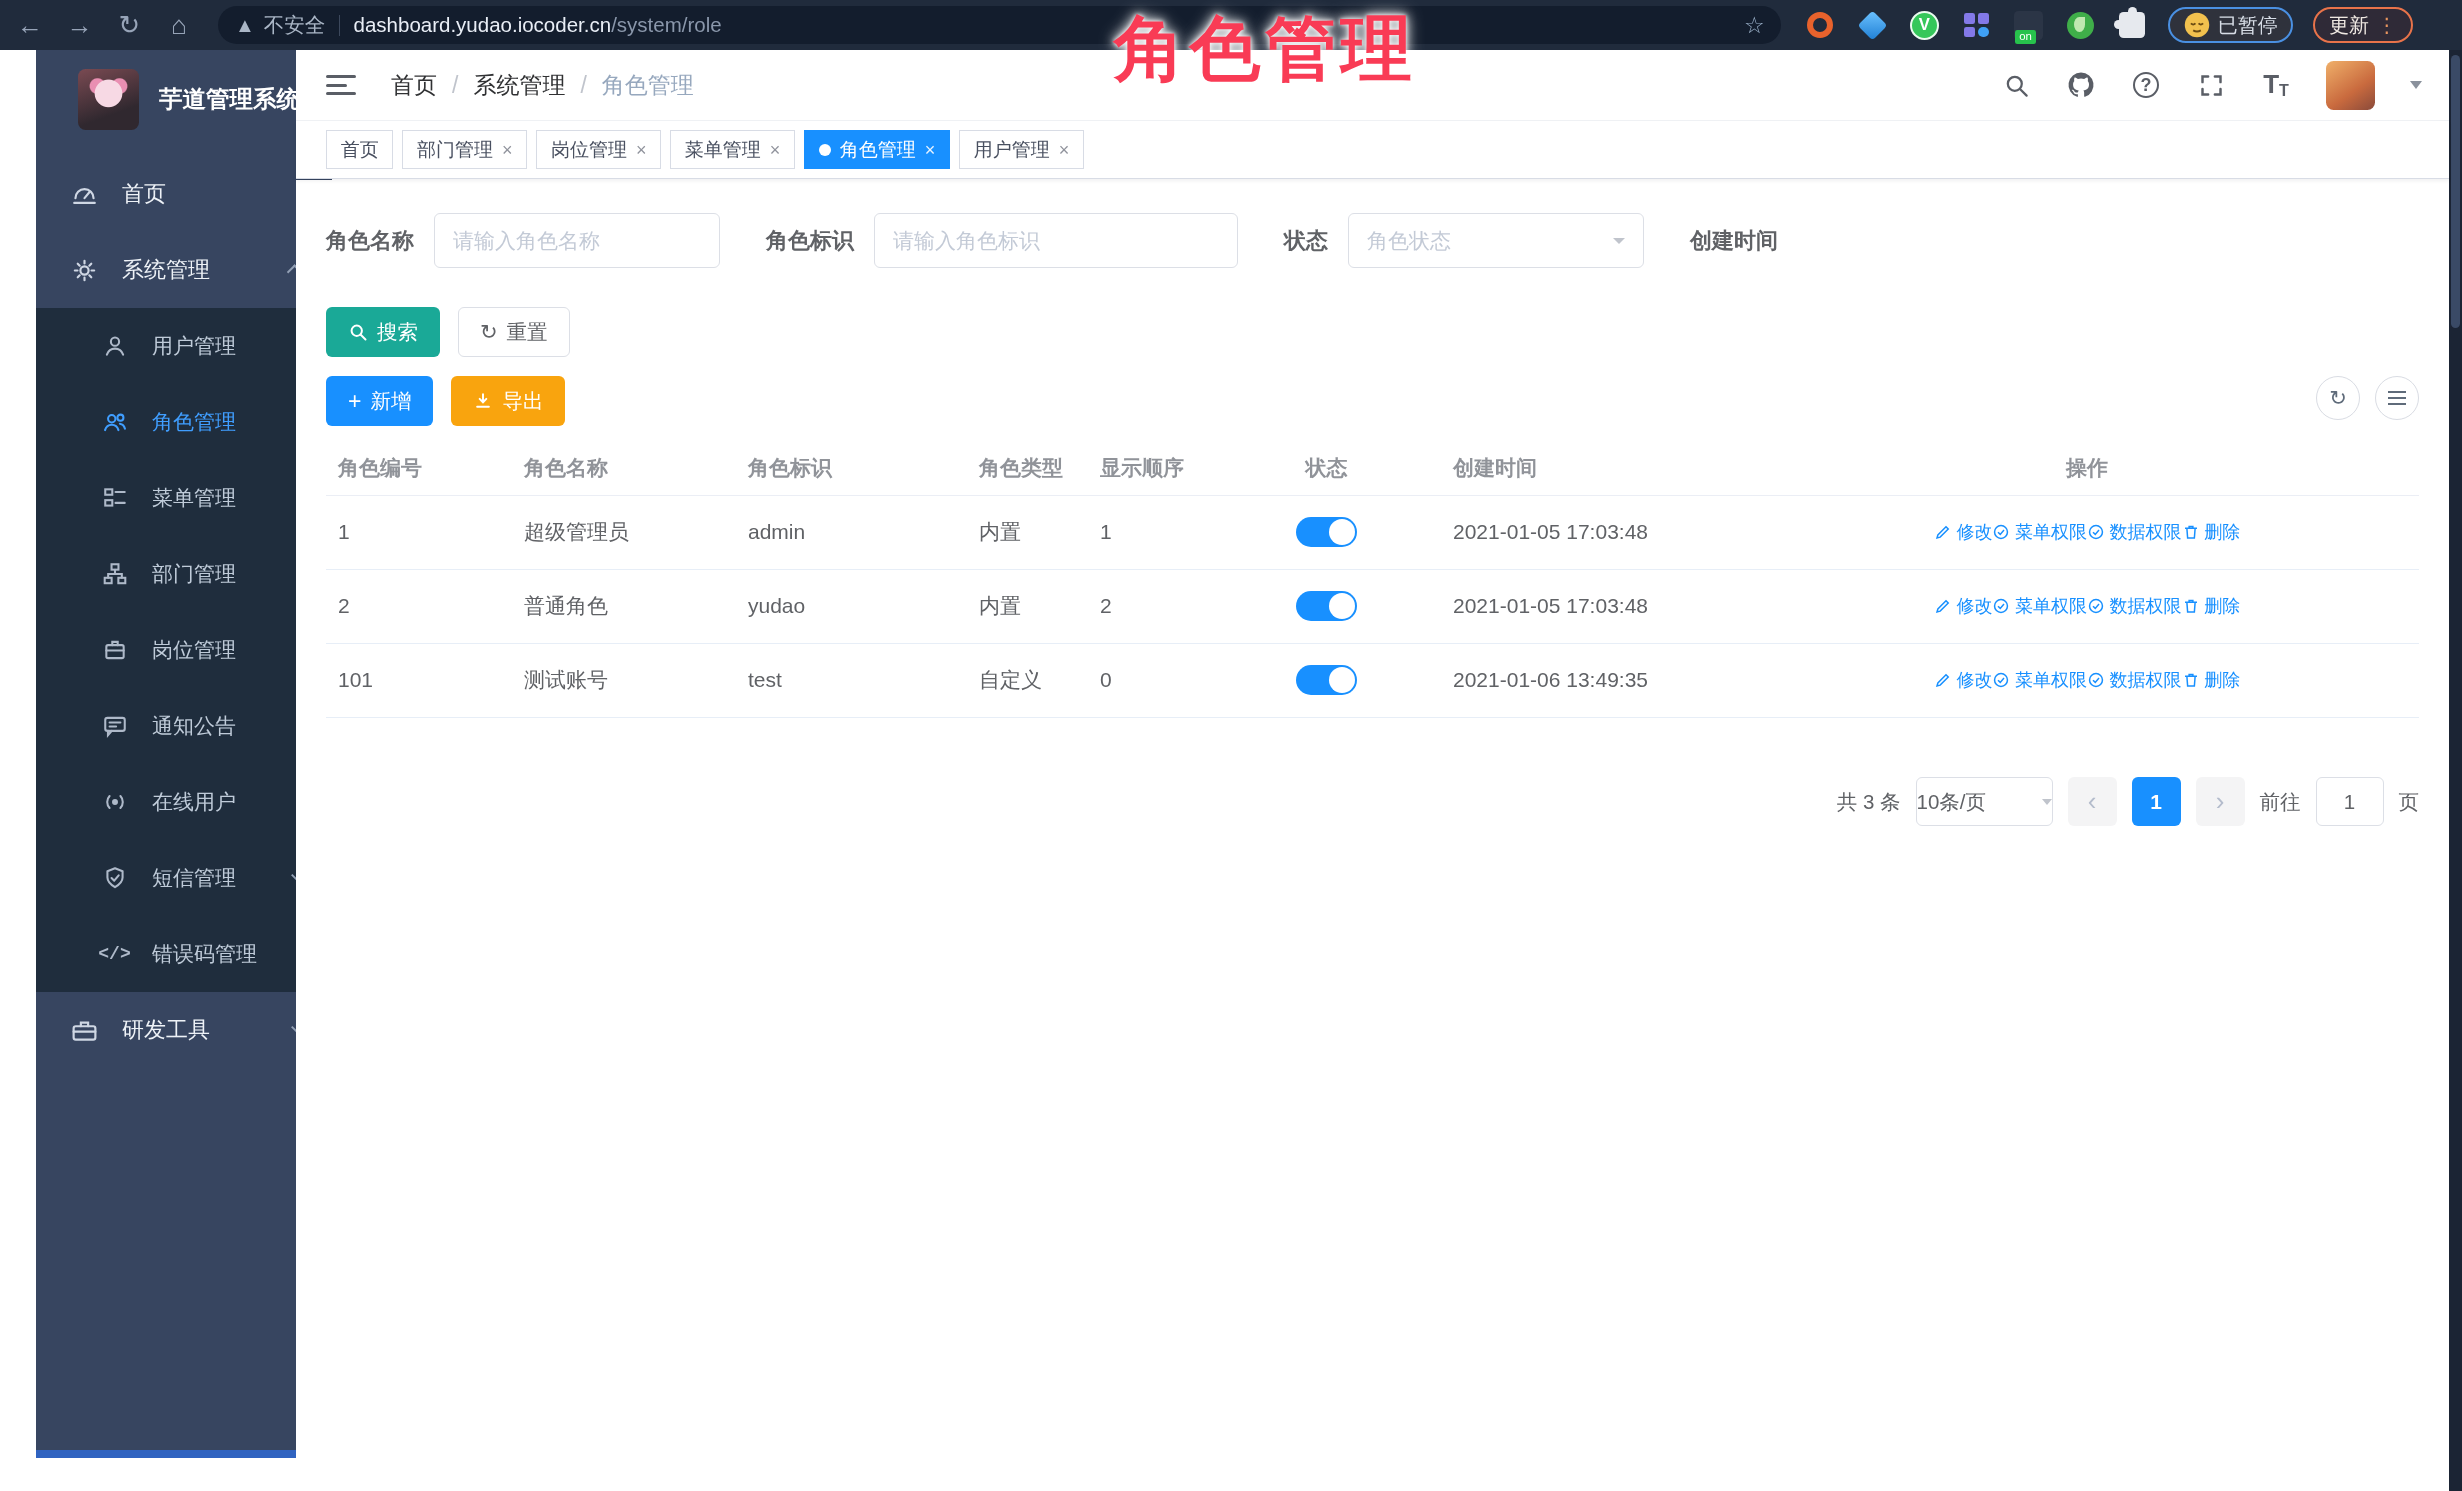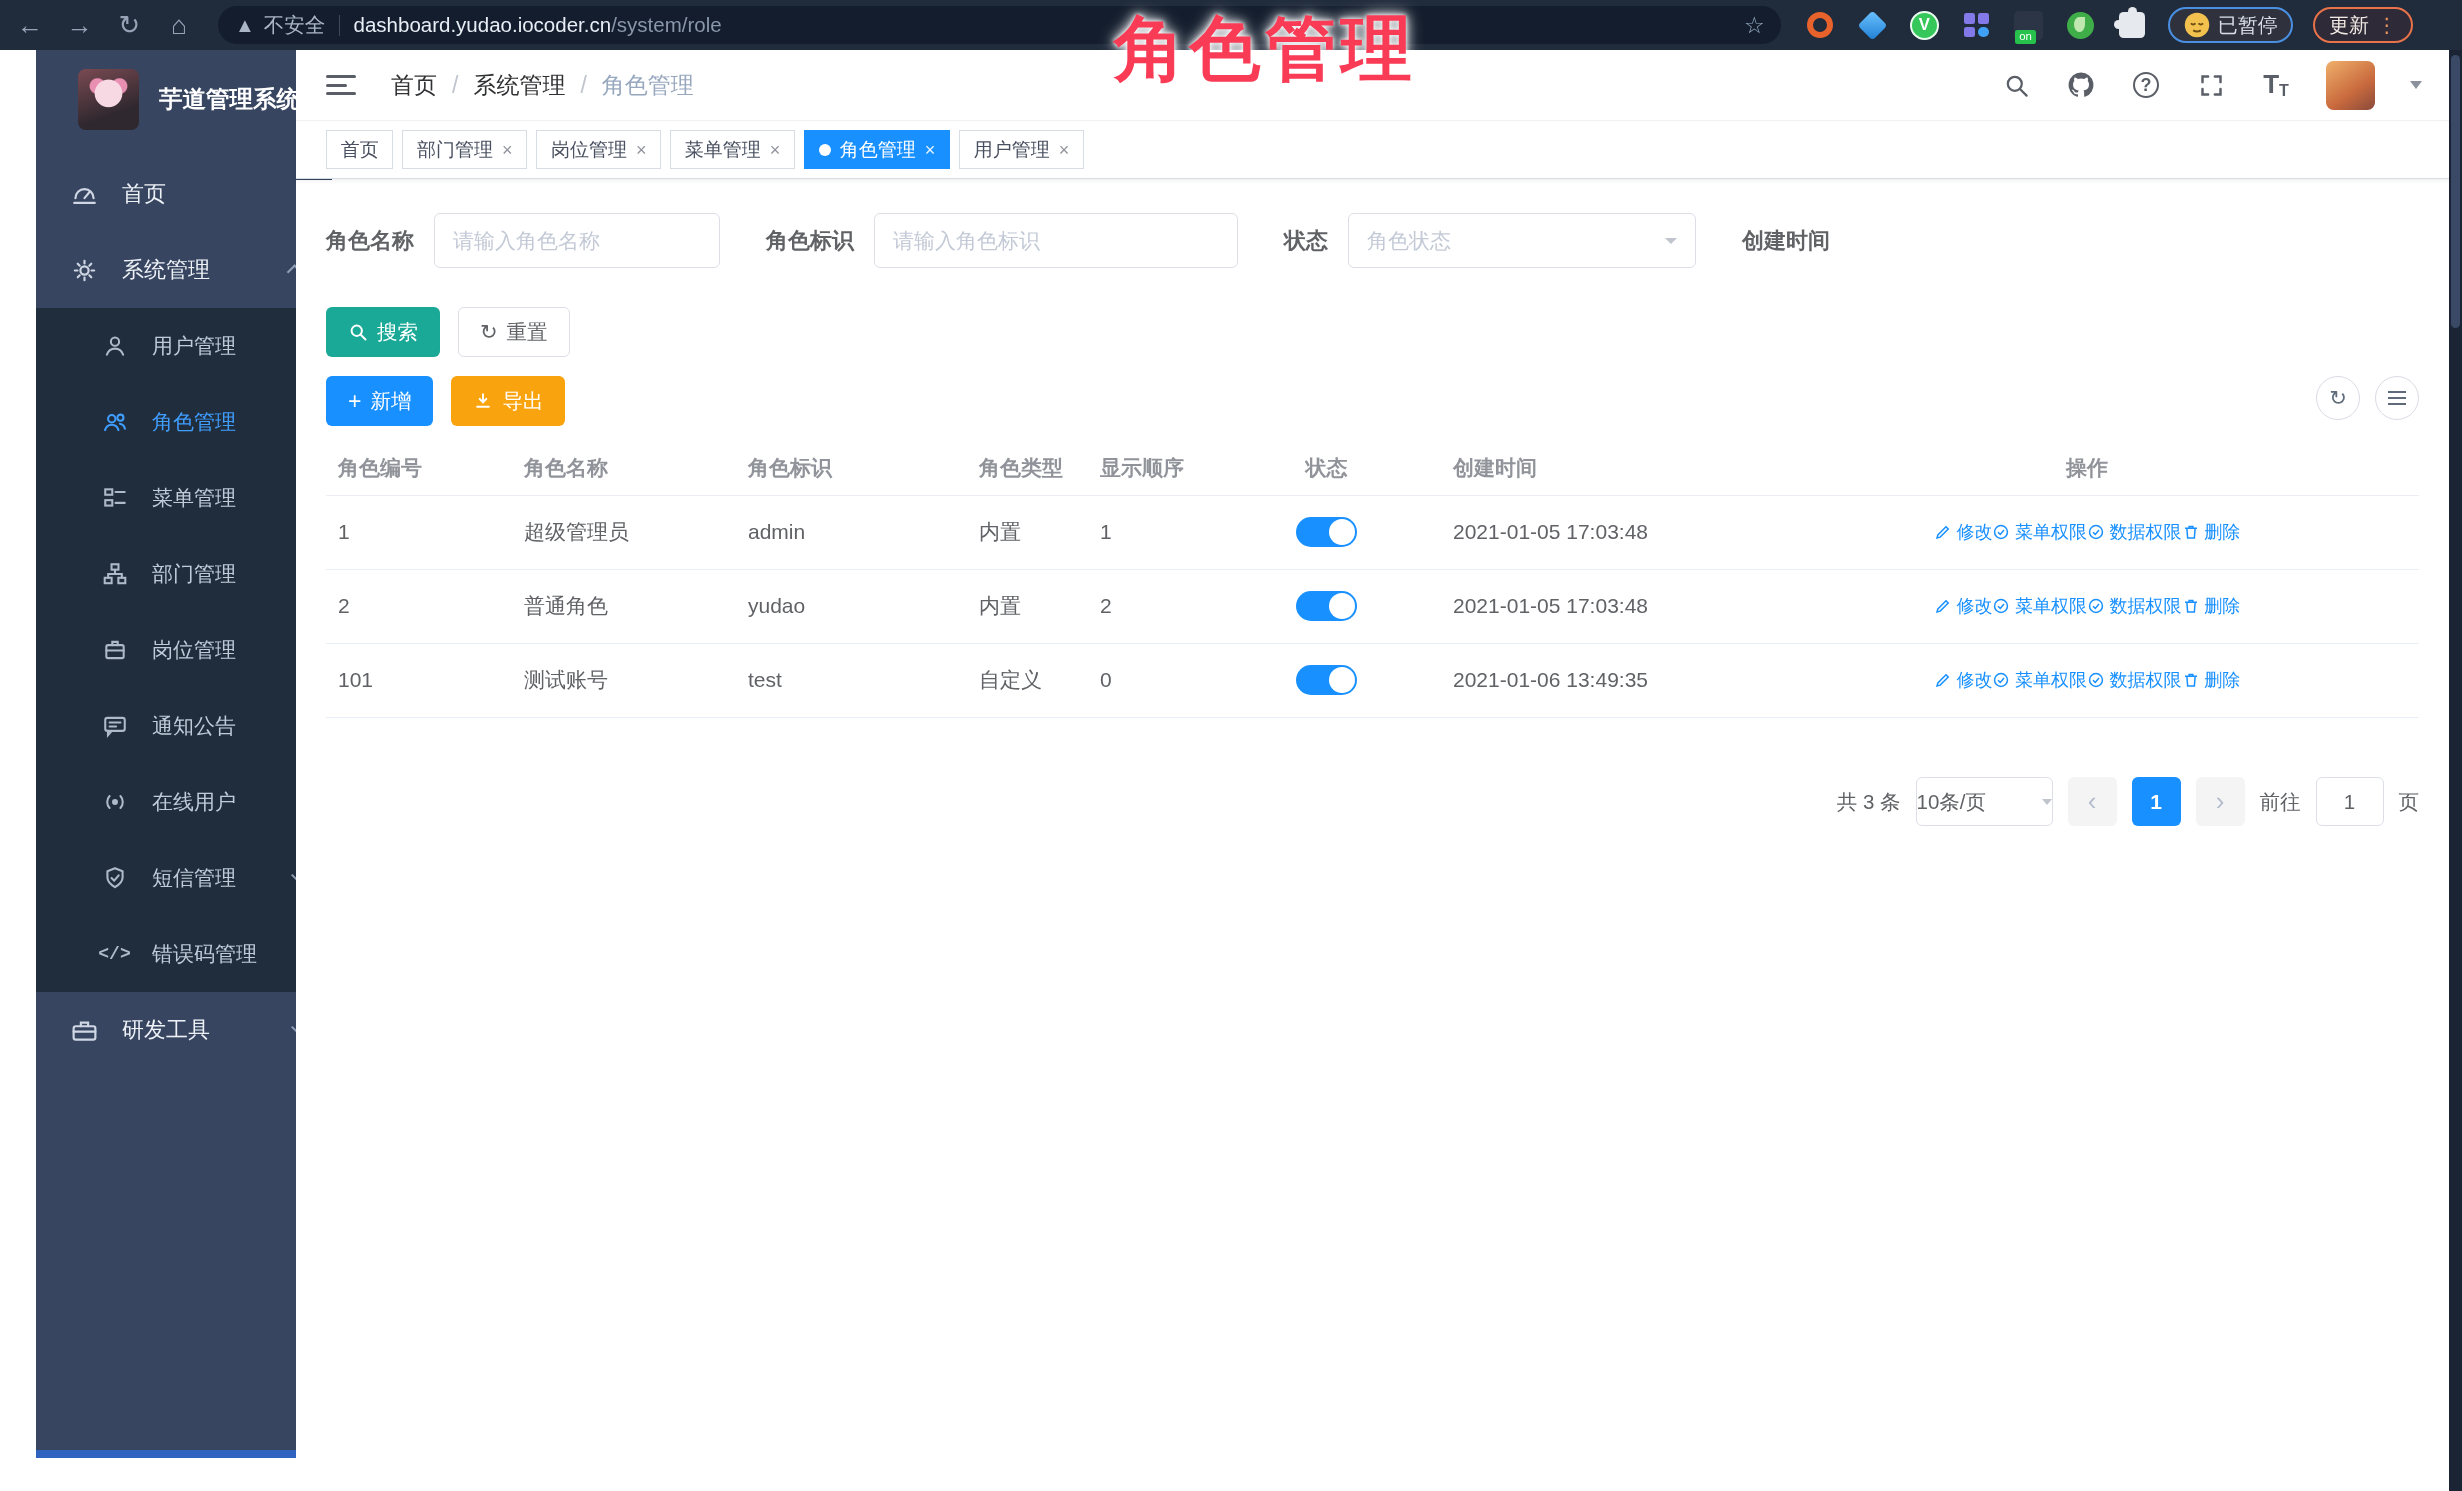--- a/index.html
+++ b/index.html
@@ -431,21 +431,21 @@
     <div class="f-group">
       <span class="f-label">角色名称</span>
       <input class="inp" style="width: 286px;" placeholder="请输入角色名称">
     </div>
     <div class="f-group">
       <span class="f-label">角色标识</span>
       <input class="inp" style="width: 364px;" placeholder="请输入角色标识">
     </div>
     <div class="f-group">
       <span class="f-label">状态</span>
-      <div class="sel" style="width:348px">
+      <div class="sel" style="width:296px">
         <span class="ph">角色状态</span>
         <span class="caret"></span>
       </div>
     </div>
     <div class="f-group" style="margin-right:0">
       <span class="f-label">创建时间</span>
     </div>
   </div>
 
   <div class="btn-row">

